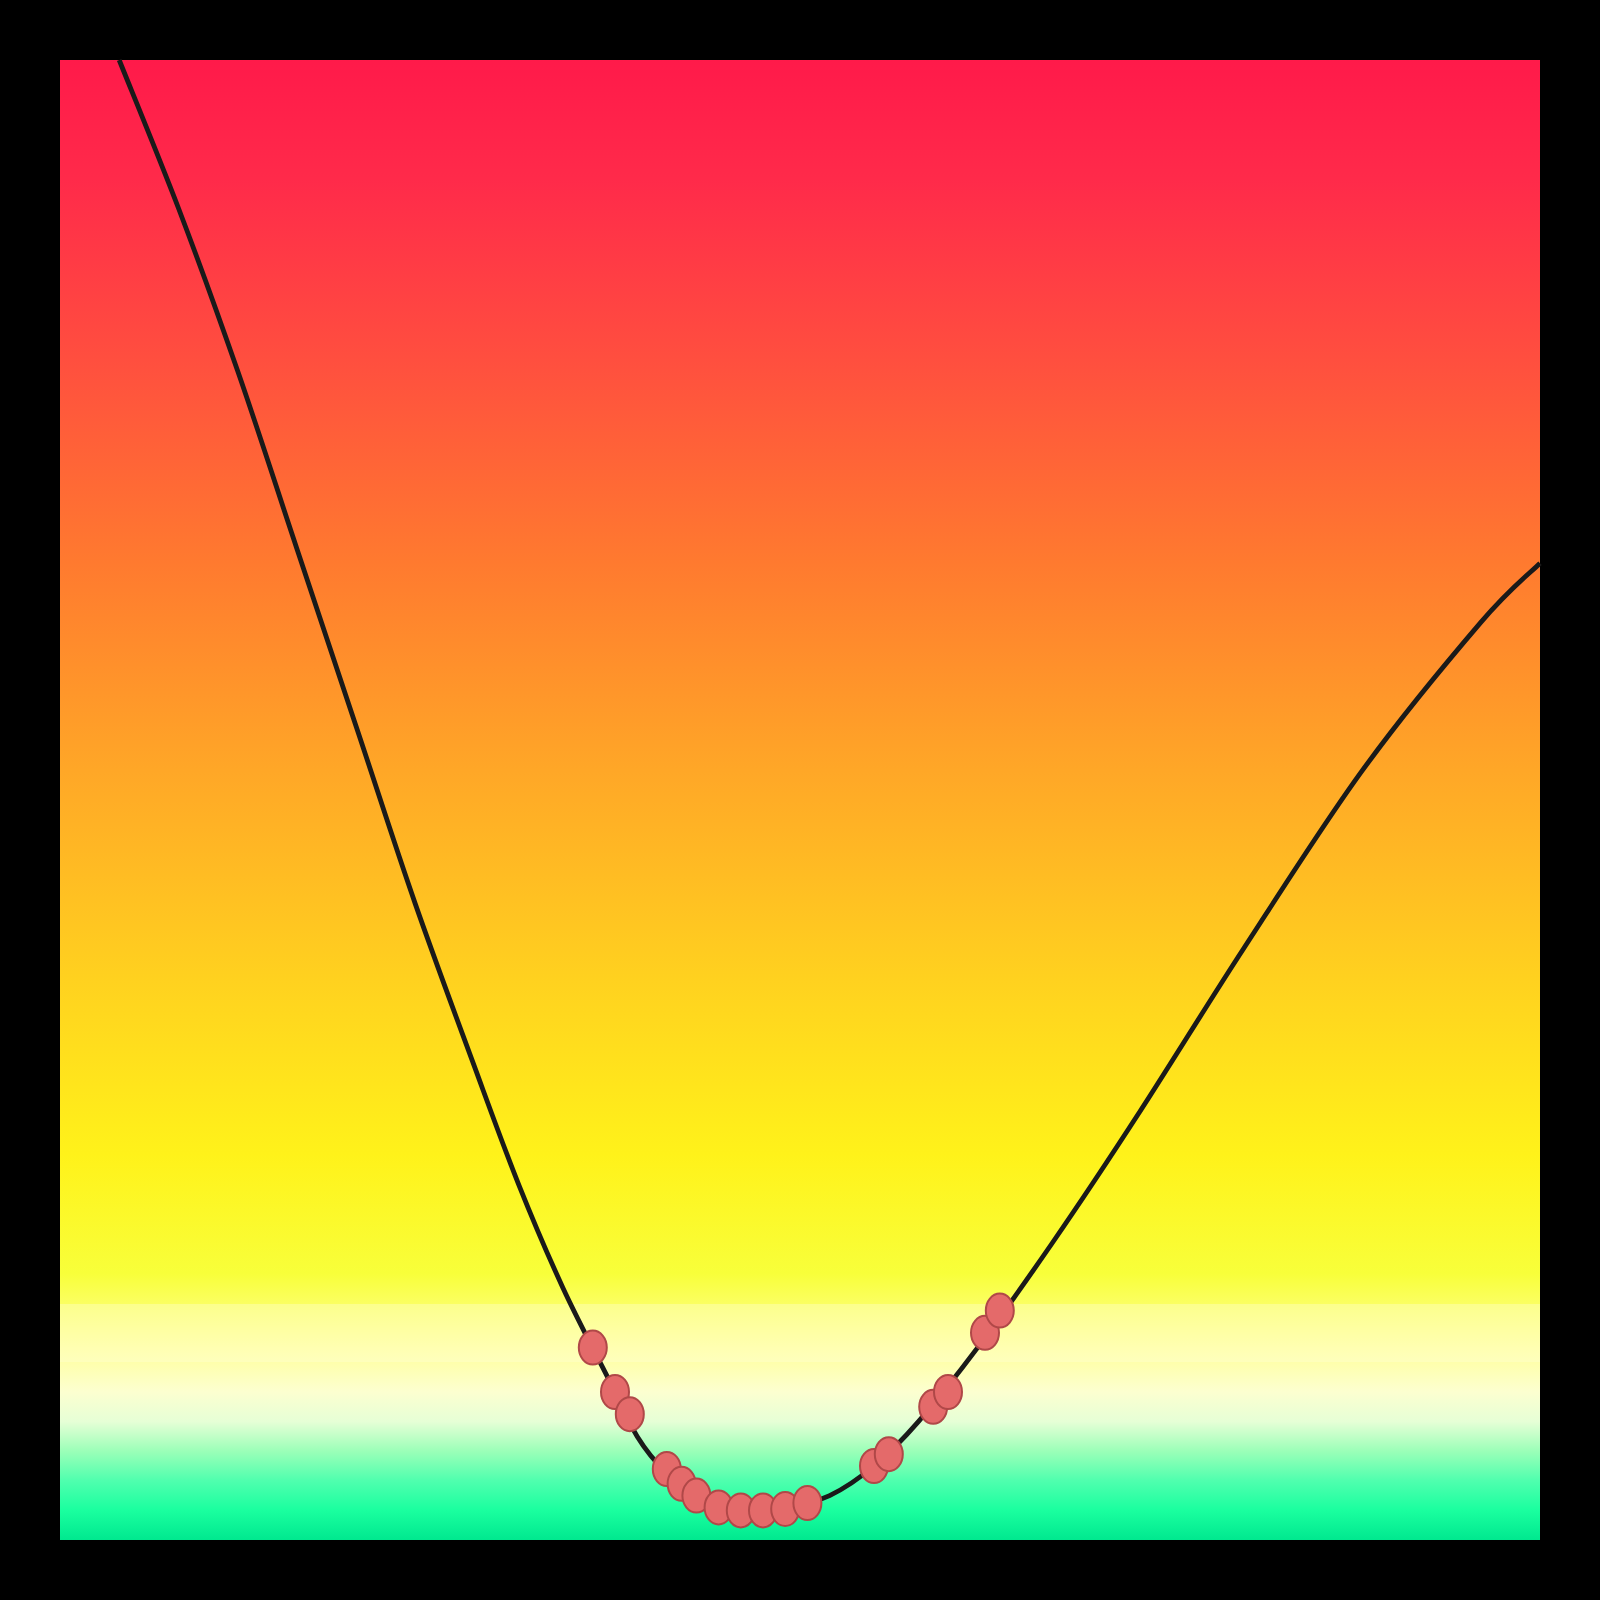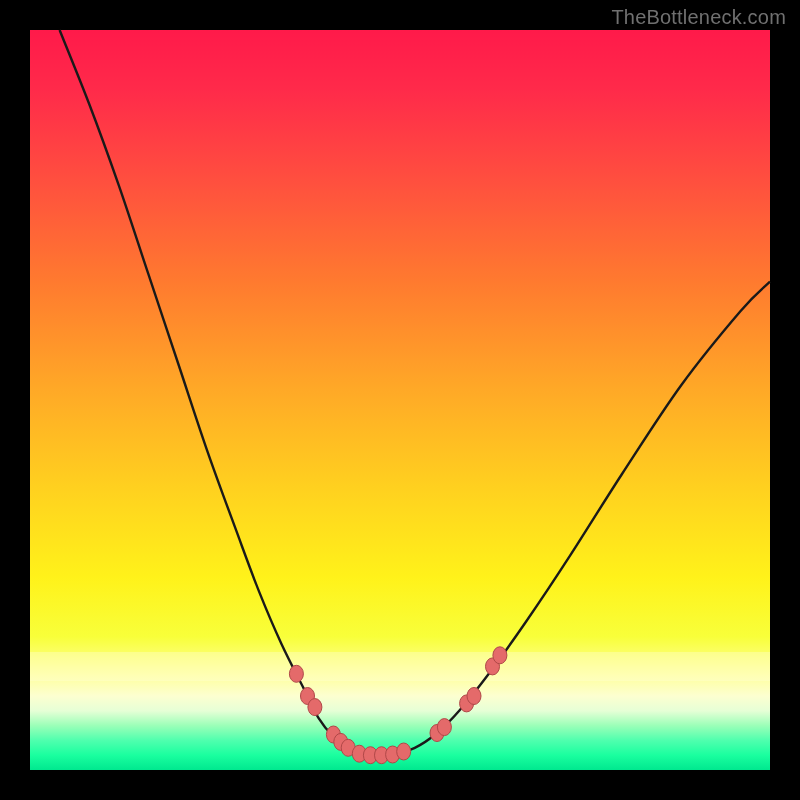--- a/index.html
+++ b/index.html
@@ -93,15 +93,14 @@
           <ellipse cx="414.4" cy="697.1" rx="7" ry="8.5" fill="#e46a6a" stroke="#b04848" stroke-width="1"></ellipse>
           <ellipse cx="436.6" cy="673.4" rx="7" ry="8.5" fill="#e46a6a" stroke="#b04848" stroke-width="1"></ellipse>
           <ellipse cx="444.0" cy="666.0" rx="7" ry="8.5" fill="#e46a6a" stroke="#b04848" stroke-width="1"></ellipse>
           <ellipse cx="462.5" cy="636.4" rx="7" ry="8.5" fill="#e46a6a" stroke="#b04848" stroke-width="1"></ellipse>
           <ellipse cx="469.9" cy="625.3" rx="7" ry="8.5" fill="#e46a6a" stroke="#b04848" stroke-width="1"></ellipse>
         </g>
     </svg>
 
   </div>
 
-  <div class="watermark">TheBottleneck.com</div>
 
 </div>
 
 </body></html>

